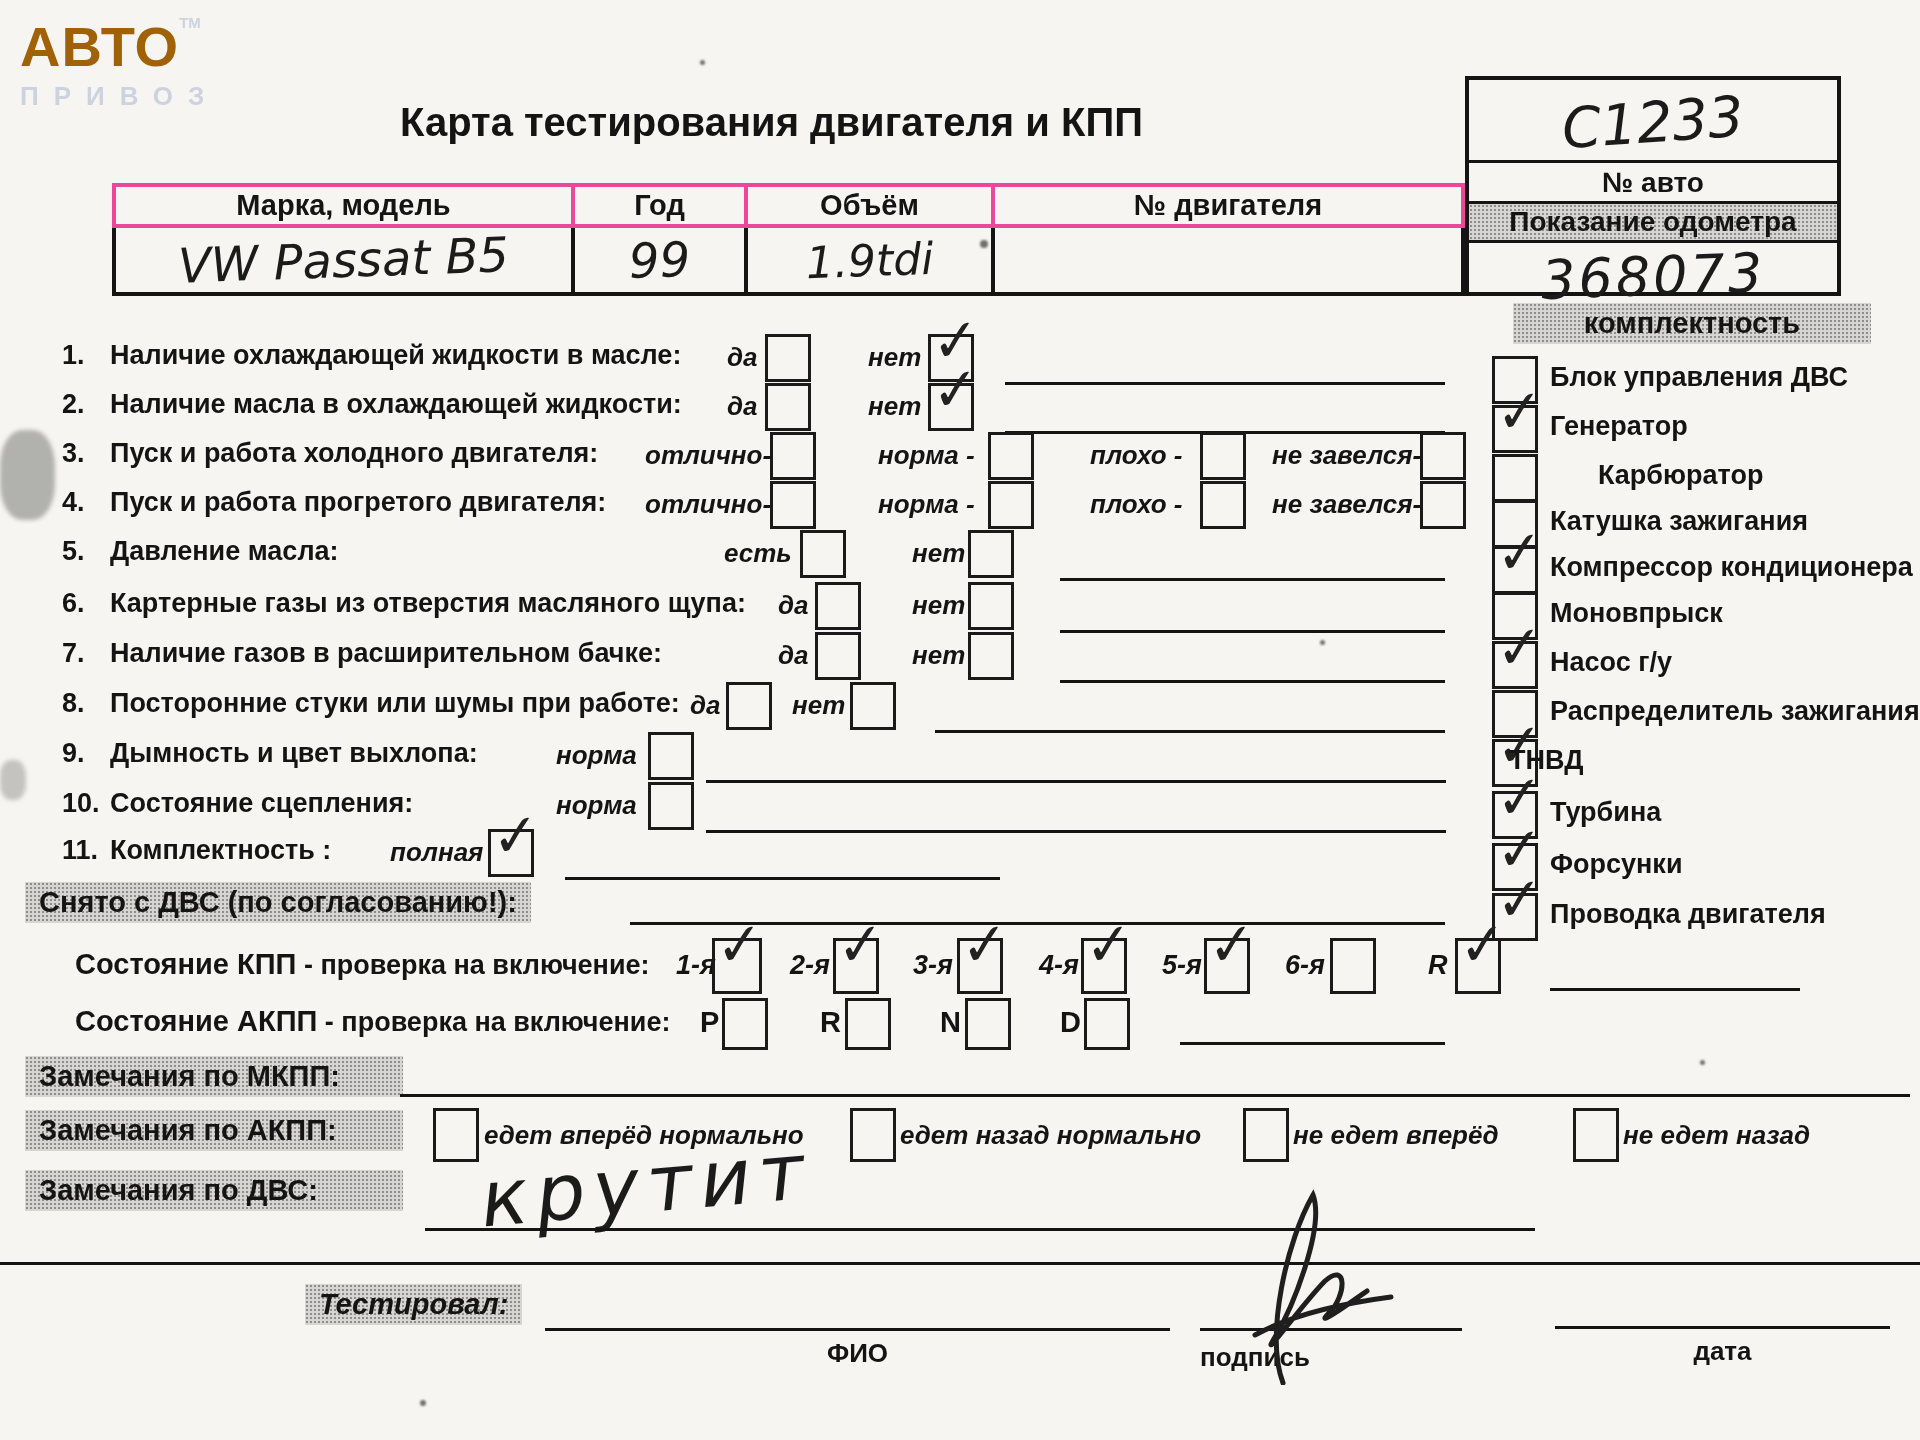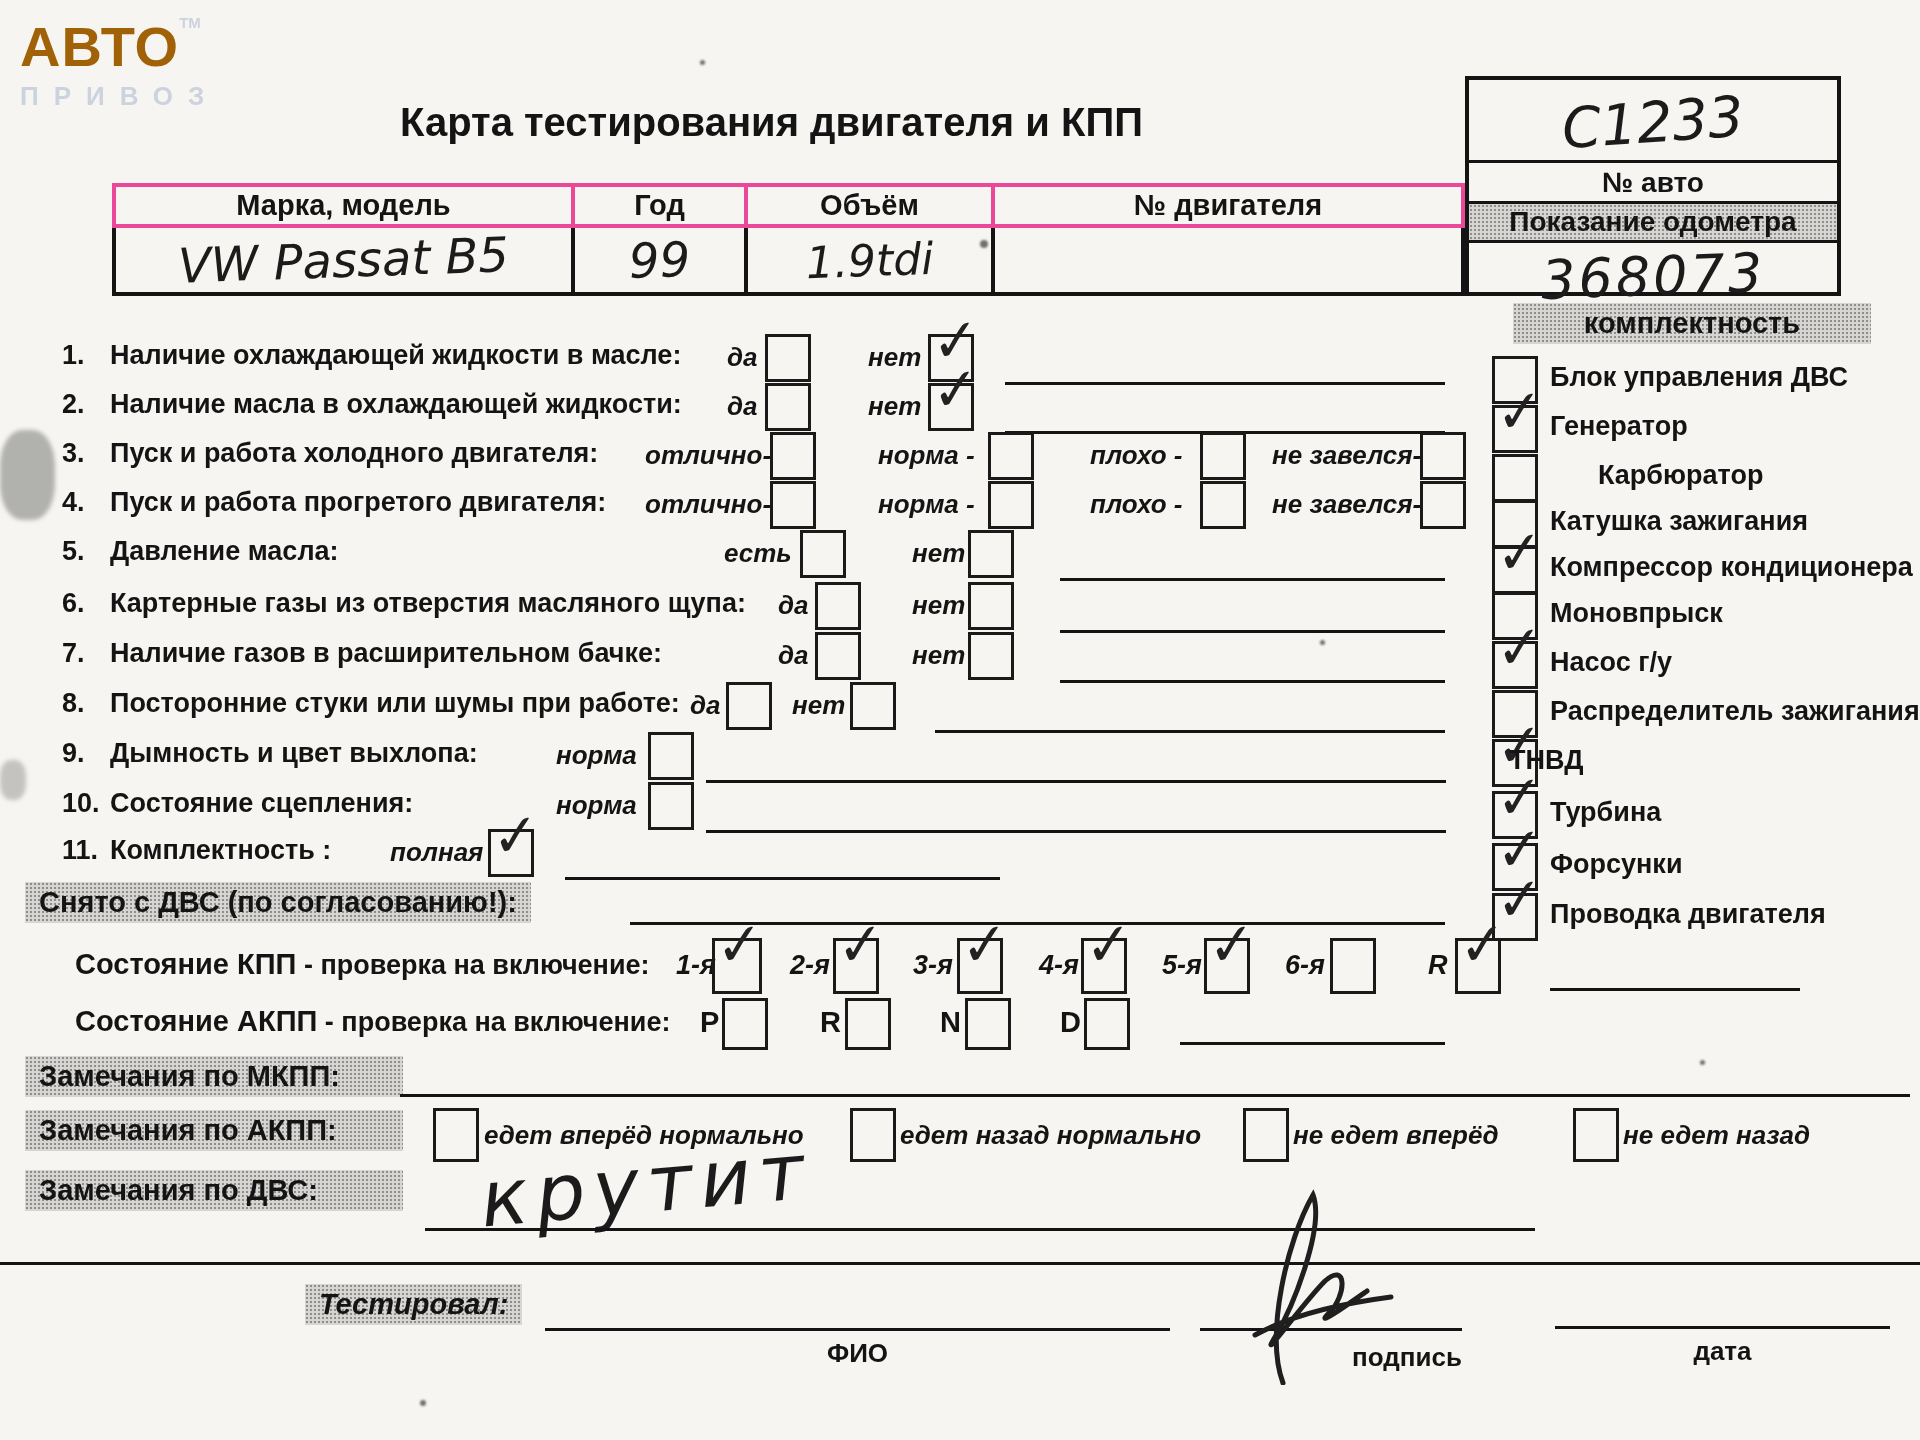--- a/index.html
+++ b/index.html
@@ -292,21 +292,21 @@
 
   <div class="abs shaded" style="left:25px;top:1170px;width:350px;">Замечания по ДВС:</div>
   <div class="abs hand" style="left:480px;top:1140px;font-size:78px;transform:rotate(-5deg);letter-spacing:8px;">крутит</div>
   <div class="line" style="left:425px;top:1228px;width:1110px;"></div>
   <div class="line" style="left:0px;top:1262px;width:1920px;"></div>
 
   <div class="abs shaded" style="left:305px;top:1284px;font-style:italic;">Тестировал:</div>
   <div class="line" style="left:545px;top:1328px;width:625px;"></div>
   <div class="abs small-cap" style="left:545px;top:1338px;width:625px;text-align:center;">ФИО</div>
   <div class="line" style="left:1200px;top:1328px;width:262px;"></div>
-  <div class="abs small-cap" style="left:1200px;top:1342px;width:262px;text-align:right;">подпись</div>
+  <div class="abs small-cap" style="left:1200px;top:1342px;width:262px;text-align:left;">подпись</div>
   <div class="line" style="left:1555px;top:1326px;width:335px;"></div>
   <div class="abs small-cap" style="left:1555px;top:1336px;width:335px;text-align:center;">дата</div>
 
   <svg class="abs" style="left:1195px;top:1185px;" width="230" height="200" viewBox="0 0 230 200">
     <path d="M88 198 C70 150 92 55 118 10 C130 42 98 122 80 152 C62 182 108 118 130 96 C152 76 152 110 134 128 C118 144 152 120 172 106 M60 150 C100 128 150 118 196 112" stroke="#1f1f1f" stroke-width="5" fill="none" stroke-linecap="round"></path>
   </svg>
 
   <div class="blot" style="left:0px;top:430px;width:55px;height:90px;opacity:.55;"></div>
   <div class="blot" style="left:0px;top:760px;width:26px;height:40px;opacity:.4;"></div>
   <div class="speck" style="left:980px;top:240px;width:8px;height:8px;"></div>

